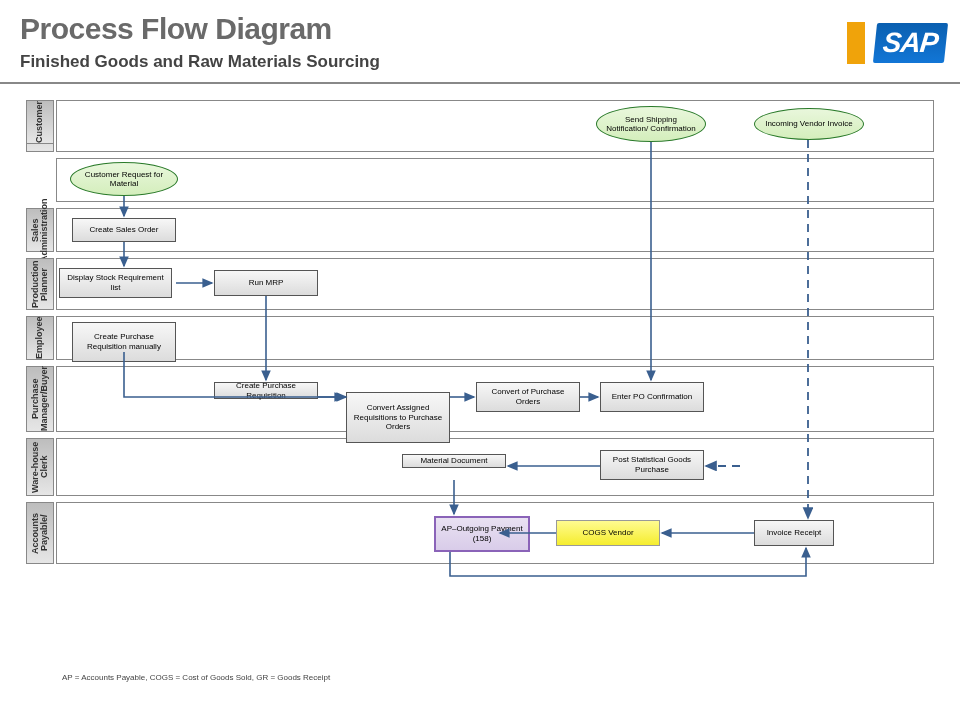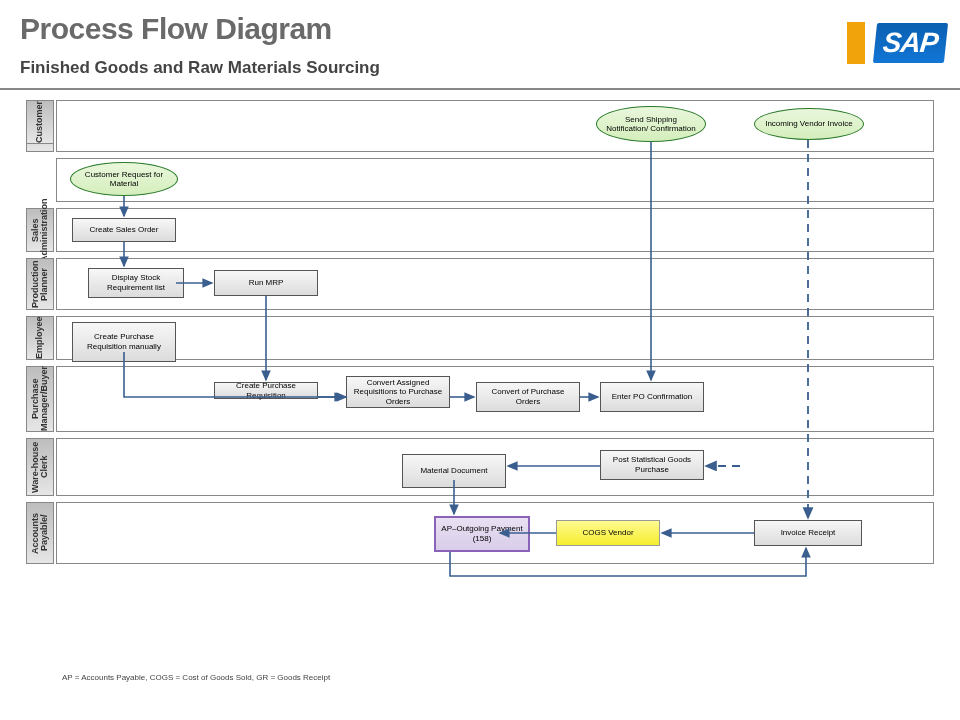--- a/index.html
+++ b/index.html
@@ -12,21 +12,21 @@
   .header {
     position: relative;
     padding: 12px 32px 10px 20px;
     border-bottom: 2px solid #888;
   }
   .header h1 {
     font-size: 30px; font-weight: bold; color: #6a6a6a;
     letter-spacing: -0.5px;
   }
   .header h2 {
-    font-size: 17px; color: #444; margin-top: 12px; font-weight: bold;
+    font-size: 17px; color: #444; margin-top: 6px; font-weight: bold;
   }
   .logo {
     position: absolute; right: 14px; top: 22px;
     display: flex; gap: 10px; align-items: center;
   }
   .logo .accent {
     width: 18px; height: 42px; background: #f0a30a;
   }
   .logo .sap {
     font-size: 28px; font-weight: bold; font-style: italic;
@@ -118,36 +118,36 @@
   <div class="lane-label" style="top:402px;height:62px">Accounts Payable/</div>
   <div class="lane" style="top:402px;height:62px"></div>
 
   <div class="oval" style="left:570px;top:6px;width:110px;height:36px">Send Shipping Notification/ Confirmation</div>
   <div class="oval" style="left:728px;top:8px;width:110px;height:32px">Incoming Vendor Invoice</div>
 
   <div class="oval" style="left:44px;top:62px;width:108px;height:34px">Customer Request for Material</div>
 
   <div class="box" style="left:46px;top:118px;width:104px;height:24px">Create Sales Order</div>
 
-  <div class="box" style="left:62px;top:168px;width:96px;height:30px">Display Stock Requirement list</div>
+  <div class="box" style="left:33px;top:168px;width:113px;height:30px">Display Stock Requirement list</div>
   <div class="box" style="left:188px;top:170px;width:104px;height:26px">Run MRP</div>
 
   <div class="box" style="left:46px;top:222px;width:104px;height:40px">Create Purchase Requisition manually</div>
 
   <div class="box" style="left:188px;top:282px;width:104px;height:17px">Create Purchase Requisition</div>
-  <div class="box" style="left:320px;top:276px;width:104px;height:32px">Convert Assigned Requisitions to Purchase Orders</div>
+  <div class="box" style="left:320px;top:292px;width:104px;height:51px">Convert Assigned Requisitions to Purchase Orders</div>
   <div class="box" style="left:450px;top:282px;width:104px;height:30px">Convert of Purchase Orders</div>
   <div class="box" style="left:574px;top:282px;width:104px;height:30px">Enter PO Confirmation</div>
 
-  <div class="box" style="left:376px;top:354px;width:104px;height:34px">Material Document</div>
+  <div class="box" style="left:376px;top:354px;width:104px;height:14px">Material Document</div>
   <div class="box" style="left:574px;top:350px;width:104px;height:30px">Post Statistical Goods Purchase</div>
 
   <div class="box purple" style="left:376px;top:416px;width:96px;height:36px">AP–Outgoing Payment (158)</div>
   <div class="box yellow" style="left:530px;top:420px;width:104px;height:26px">COGS Vendor</div>
-  <div class="box" style="left:728px;top:420px;width:108px;height:26px">Invoice Receipt</div>
+  <div class="box" style="left:728px;top:420px;width:80px;height:26px">Invoice Receipt</div>
 
   <svg class="arrows">
     <defs>
       <marker id="ah" markerWidth="8" markerHeight="8" refX="6" refY="3" orient="auto">
         <path d="M0,0 L7,3 L0,6 Z" fill="#3a5f8f"></path>
       </marker>
     </defs>
     <g stroke="#3a5f8f" stroke-width="1.6" fill="none" marker-end="url(#ah)">
       <path d="M98,96 L98,116"></path>
       <path d="M98,142 L98,166"></path>

